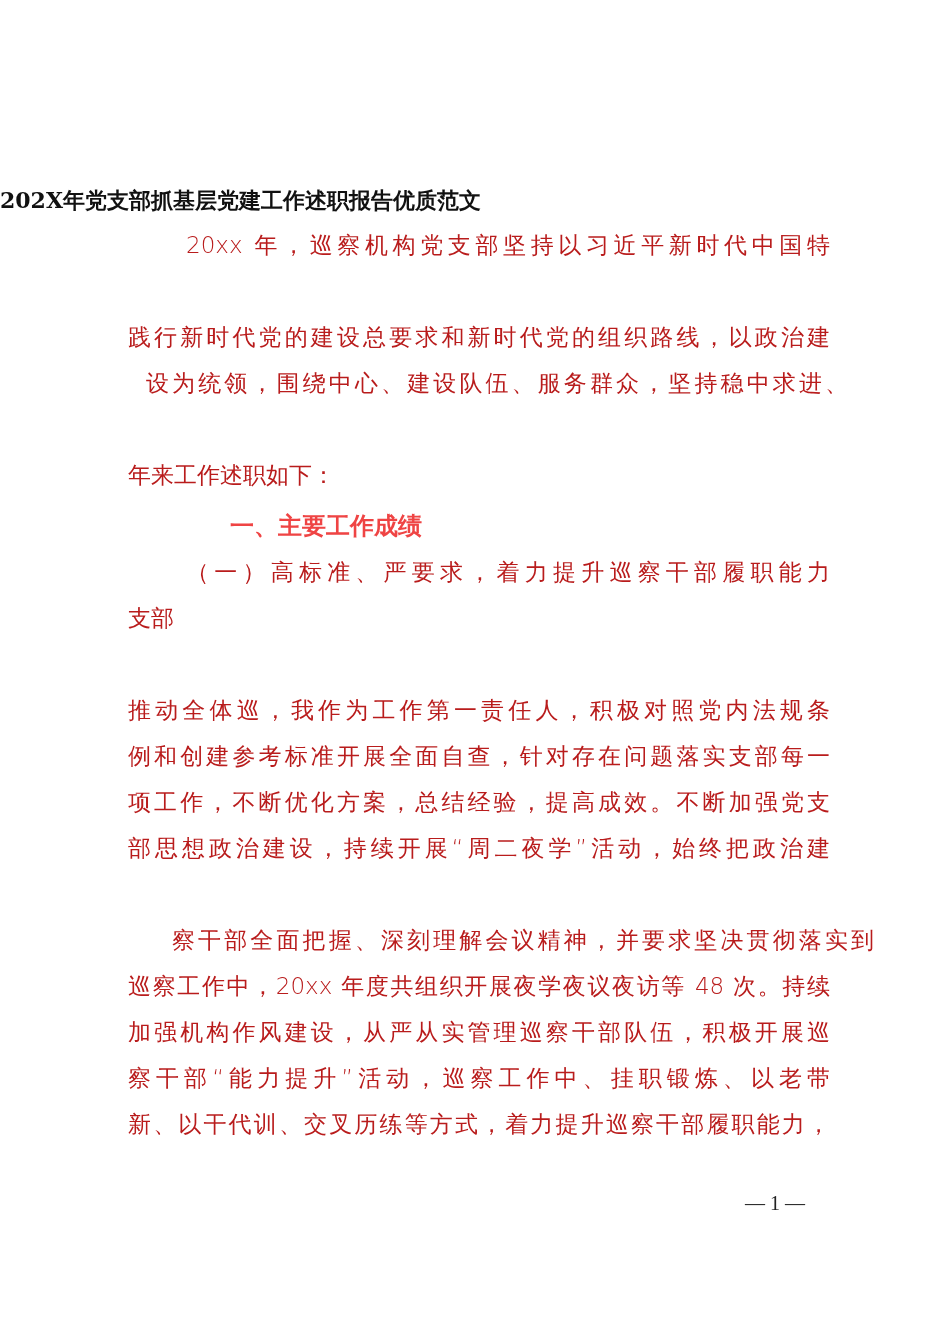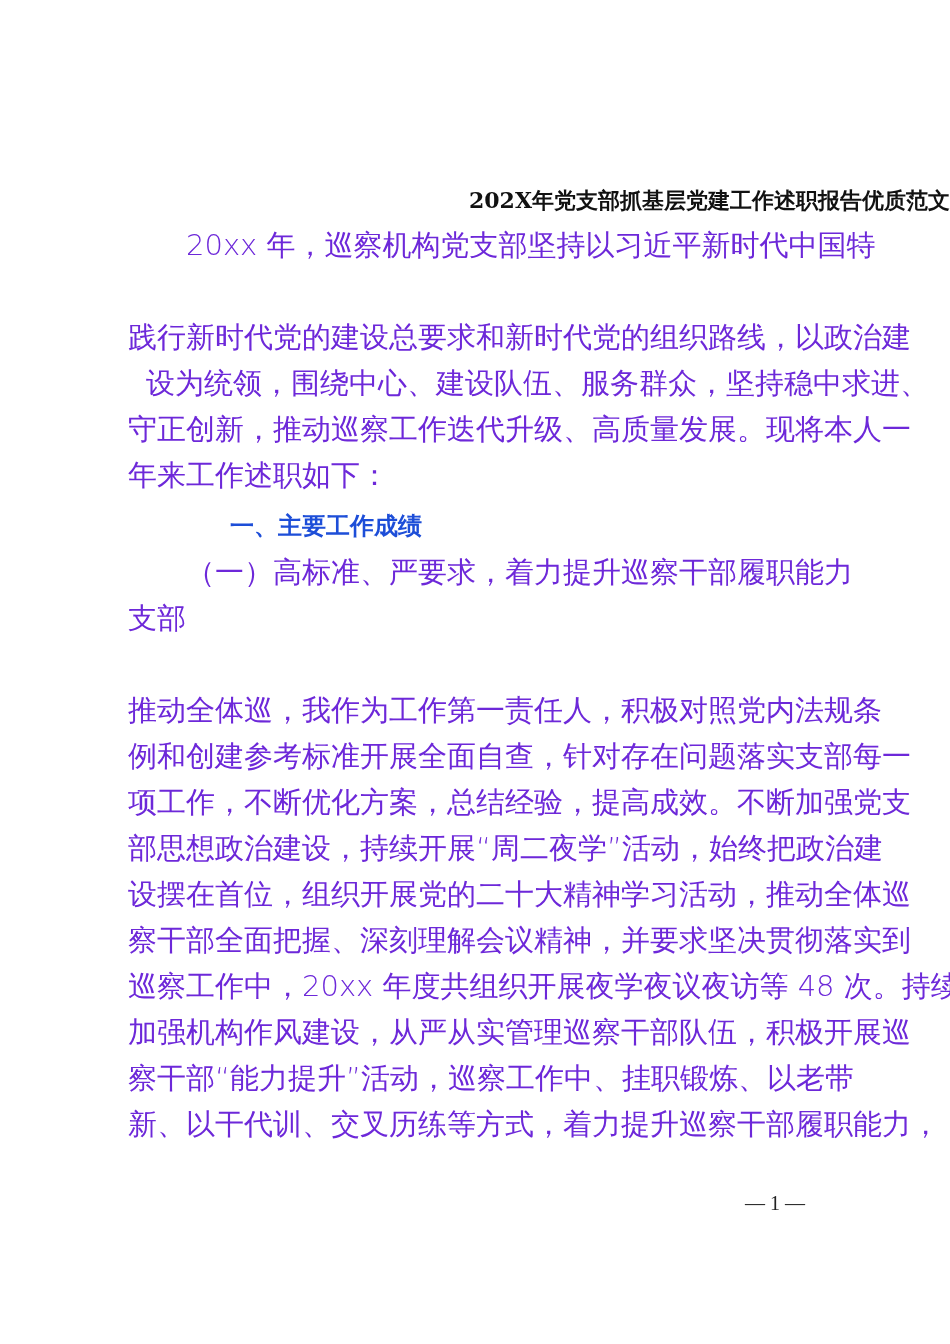--- a/index.html
+++ b/index.html
@@ -20,59 +20,59 @@
       left: 0; top: 0;
       width: 950px;
       height: 1344px;
       background: #ffffff;
     }
     .title {
       position: absolute;
       top: 180px;
       left: 0;
       width: 950px;
-      text-align: right;
+      text-align: left;
       font-family: "DejaVu Serif", "Liberation Serif", serif;
       font-weight: bold;
       font-size: 22px;
       line-height: 40px;
       letter-spacing: 0px;
       white-space: nowrap;
     }
     .line {
       position: absolute;
       left: 128px;
       width: 702px;
       height: 46px;
-      font-size: 29px;
+      font-size: 23px;
       line-height: 46px;
       white-space: nowrap;
       text-align: justify;
       text-align-last: justify;
       font-family: "DejaVu Sans", "Liberation Sans", sans-serif;
       font-weight: 300;
-      color: #6d28d9;
+      color: #b91c1c;
     }
     .line.indent {
       left: 186px;
       width: 644px;
     }
     .line.short {
       text-align-last: left;
     }
     .heading1 {
       position: absolute;
       left: 230px;
       top: 503px;
       font-family: "DejaVu Sans", "Liberation Sans", sans-serif;
       font-weight: bold;
       font-size: 24px;
       line-height: 46px;
       white-space: nowrap;
-      color: #1d4ed8;
+      color: #ef4444;
     }
     .page-number {
       position: absolute;
       top: 1188px;
       left: 735px;
       width: 80px;
       text-align: center;
       font-family: "Liberation Serif", "DejaVu Serif", serif;
       font-size: 20px;
       line-height: 30px;
@@ -83,34 +83,32 @@
 </head>
 <body>
 
 <div class="page">
 
   <div class="title">202X年党支部抓基层党建工作述职报告优质范文</div>
 
   <div class="line indent" style="top:222px;">20xx 年，巡察机构党支部坚持以习近平新时代中国特</div>
   <div class="line" style="top:314px;">践行新时代党的建设总要求和新时代党的组织路线，以政治建</div>
   <div class="line" style="top:360px;margin-left:18px;">设为统领，围绕中心、建设队伍、服务群众，坚持稳中求进、</div>
-  <div class="line" style="top:406px;">守正创新，推动巡察工作迭代升级、高质量发展。现将本人一</div>
   <div class="line short" style="top:452px;">年来工作述职如下：</div>
 
   <div class="heading1">一、主要工作成绩</div>
 
   <div class="line indent" style="top:549px;">（一）高标准、严要求，着力提升巡察干部履职能力</div>
   <div class="line short" style="top:595px;">支部</div>
 
   <div class="line" style="top:687px;">推动全体巡，我作为工作第一责任人，积极对照党内法规条</div>
   <div class="line" style="top:733px;">例和创建参考标准开展全面自查，针对存在问题落实支部每一</div>
   <div class="line" style="top:779px;">项工作，不断优化方案，总结经验，提高成效。不断加强党支</div>
   <div class="line" style="top:825px;">部思想政治建设，持续开展“周二夜学”活动，始终把政治建</div>
-  <div class="line" style="top:871px;">设摆在首位，组织开展党的二十大精神学习活动，推动全体巡</div>
-  <div class="line" style="top:917px;">察干部全面把握、深刻理解会议精神，并要求坚决贯彻落实到</div>
+  <div class="line" style="top:917px;margin-left:44px;">察干部全面把握、深刻理解会议精神，并要求坚决贯彻落实到</div>
   <div class="line" style="top:963px;">巡察工作中，20xx 年度共组织开展夜学夜议夜访等 48 次。持续</div>
   <div class="line" style="top:1009px;">加强机构作风建设，从严从实管理巡察干部队伍，积极开展巡</div>
   <div class="line" style="top:1055px;">察干部“能力提升”活动，巡察工作中、挂职锻炼、以老带</div>
   <div class="line" style="top:1101px;">新、以干代训、交叉历练等方式，着力提升巡察干部履职能力，</div>
 
   <div class="page-number">— 1 —</div>
 
 </div>
 
 </body></html>

